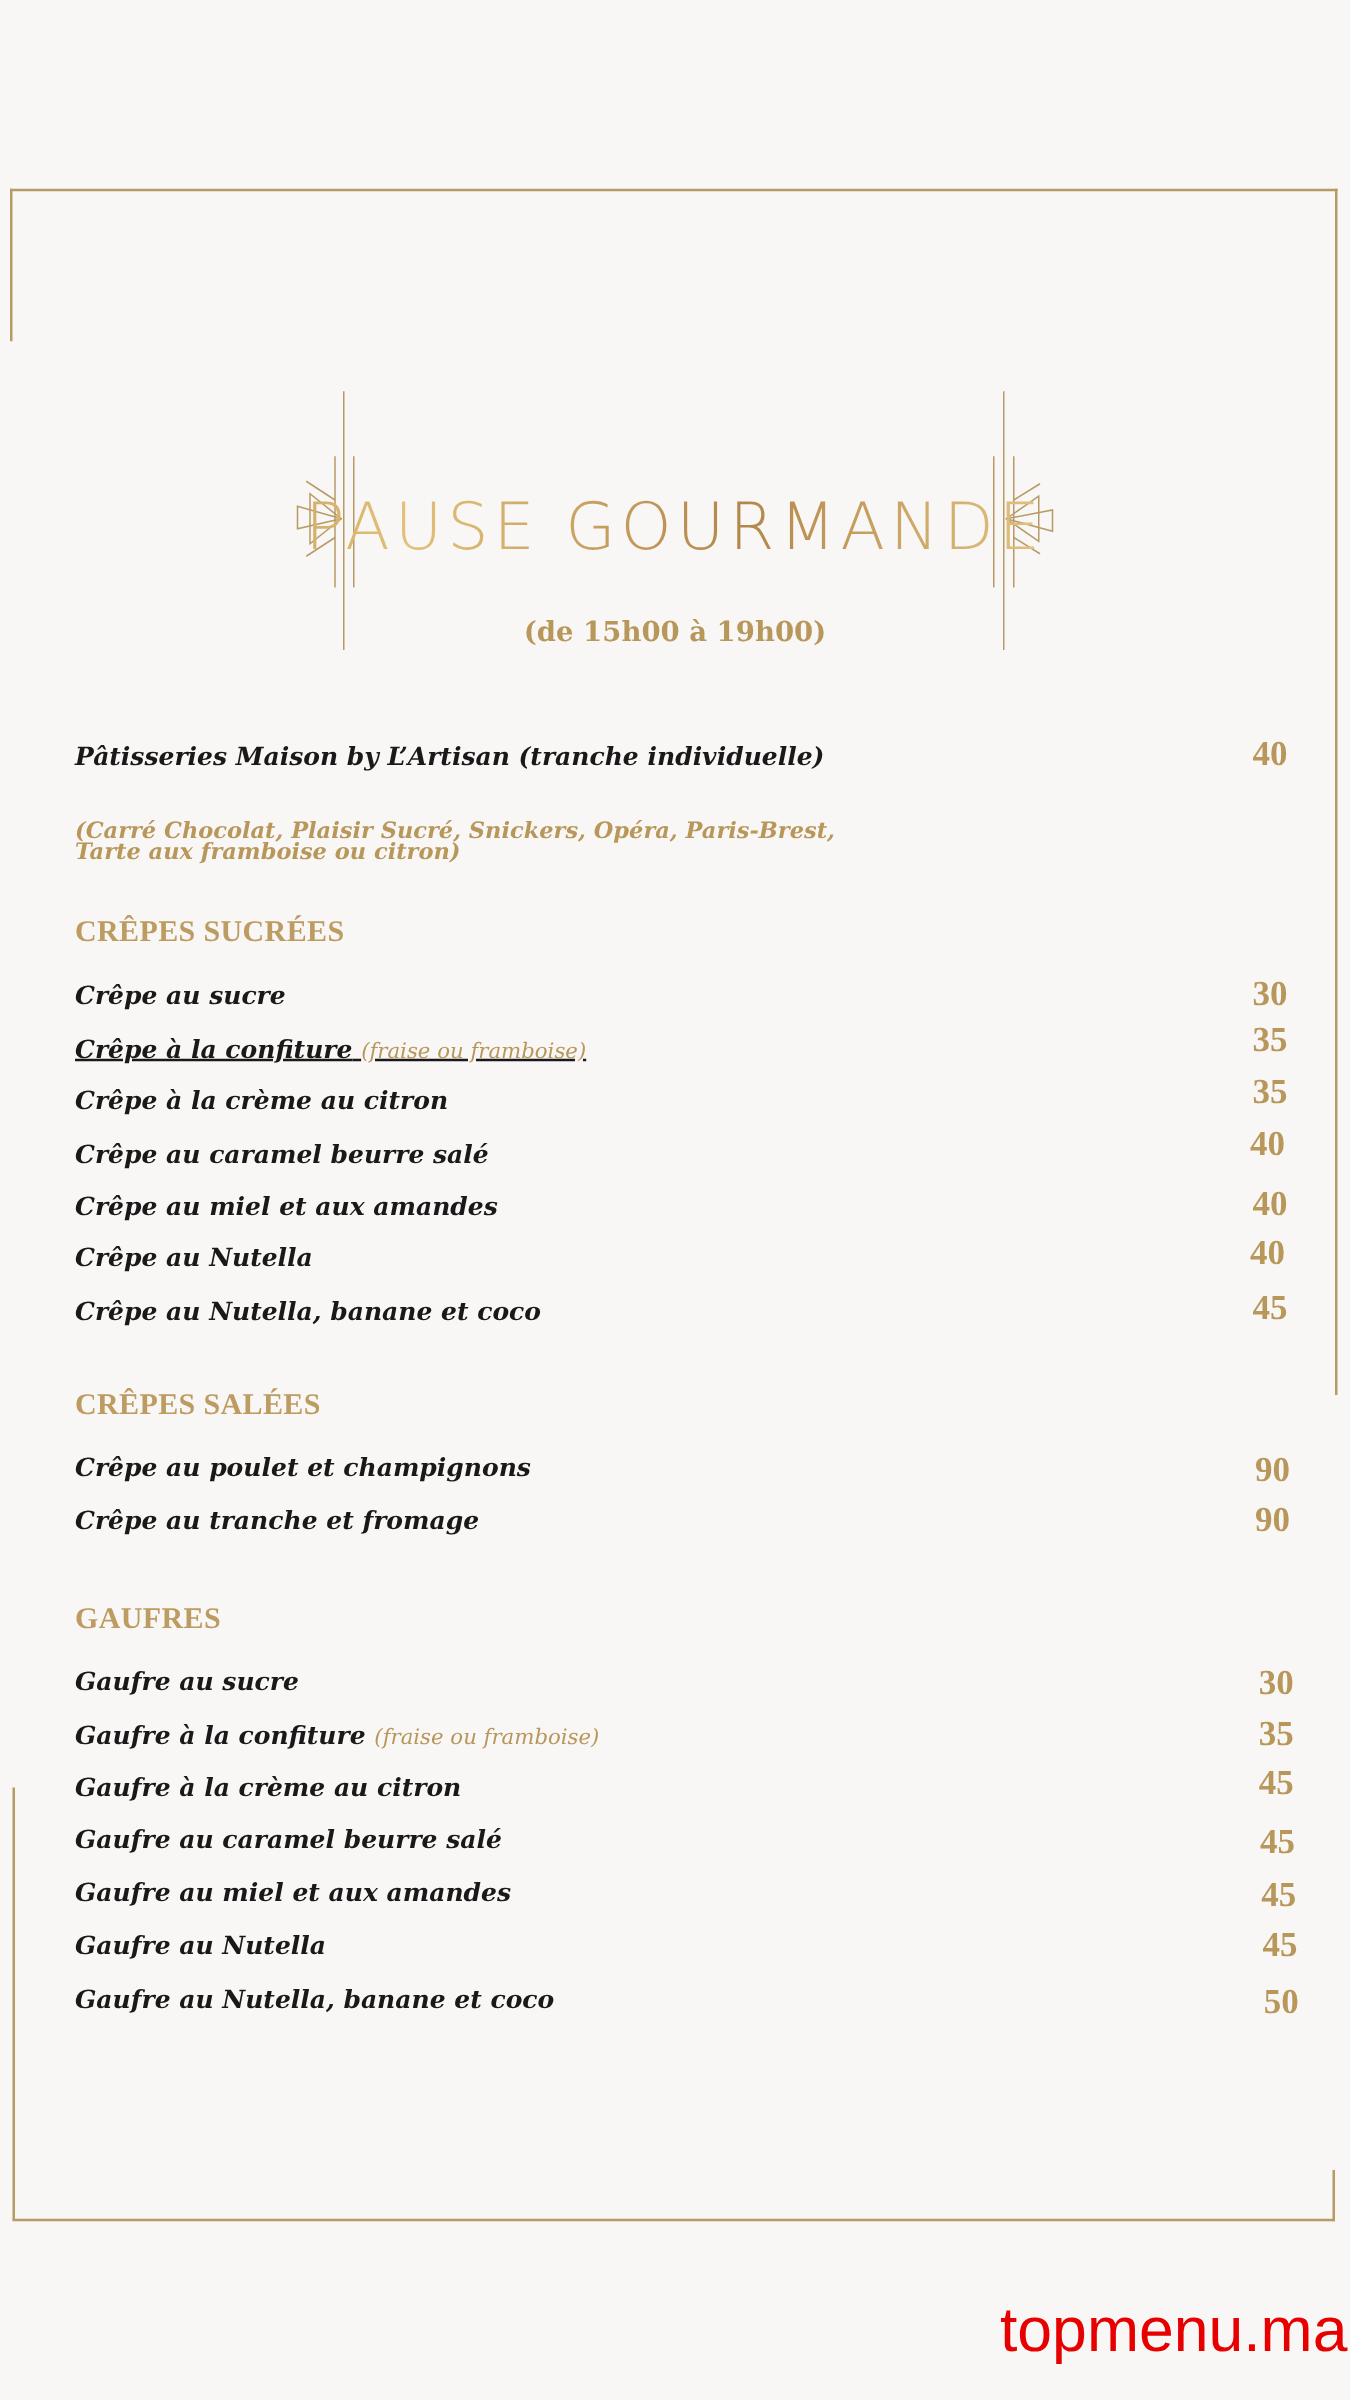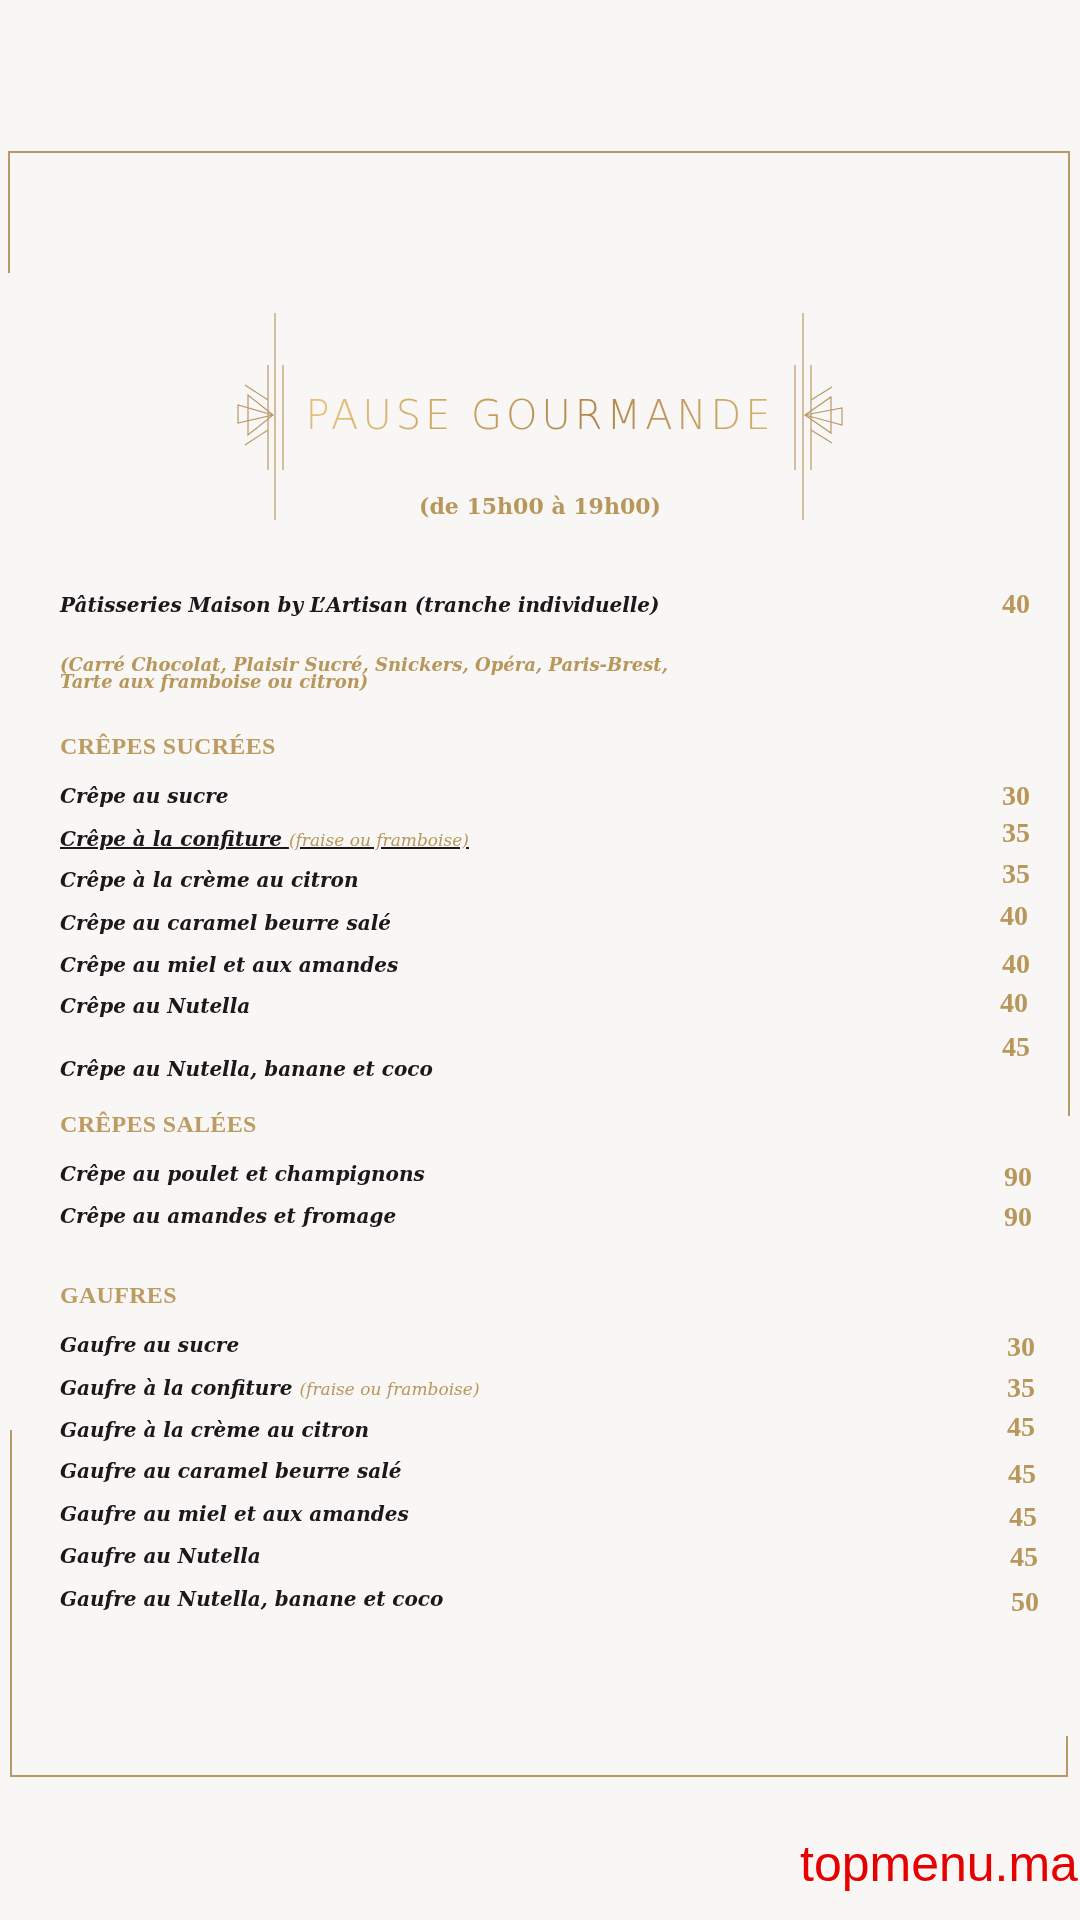--- a/index.html
+++ b/index.html
@@ -4,21 +4,21 @@
 <style>
   html, body { margin:0; padding:0; }
   body {
     width:1080px; height:1920px; position:relative; overflow:hidden;
     background:#f9f6f6;
     font-family:"DejaVu Serif", serif;
   }
   .line { position:absolute; background:#b89a66; }
   .title {
     position:absolute; left:0; width:1080px; top:392px; text-align:center;
-    font-family:"DejaVu Sans", sans-serif; font-size:40px; font-weight:300;
+    font-family:"DejaVu Sans", sans-serif; font-size:52px; font-weight:300;
     letter-spacing:4px; color:#c29a52;
     background:linear-gradient(90deg,#a07634 0%,#e3c17a 30%,#b2874a 55%,#e8c985 80%,#a47a3a 100%);
     -webkit-background-clip:text; background-clip:text; -webkit-text-fill-color:transparent;
   }
   .subtitle {
     position:absolute; left:0; width:1080px; top:493px; text-align:center;
     font-family:"DejaVu Serif", serif; font-weight:bold; font-size:22px; color:#b8975a;
   }
   .item-name {
     position:absolute; left:60px;
@@ -103,29 +103,29 @@
 
 <div class="item-name" style="top:911px;"><span>Crêpe au caramel beurre salé</span></div>
 <div class="price" style="left:968px; top:900px;">40</div>
 
 <div class="item-name" style="top:953px;"><span>Crêpe au miel et aux amandes</span></div>
 <div class="price" style="left:970px; top:948px;">40</div>
 
 <div class="item-name" style="top:994px;"><span>Crêpe au Nutella</span></div>
 <div class="price" style="left:968px; top:987px;">40</div>
 
-<div class="item-name" style="top:1037px;margin-top:20px;"><span>Crêpe au Nutella, banane et coco</span></div>
+<div class="item-name" style="top:1037px;"><span>Crêpe au Nutella, banane et coco</span></div>
 <div class="price" style="left:970px; top:1031px;">45</div>
 
 <div class="section-head" style="top:1111px;">CRÊPES SALÉES</div>
 
 <div class="item-name" style="top:1162px;"><span>Crêpe au poulet et champignons</span></div>
 <div class="price" style="left:972px; top:1161px;">90</div>
 
-<div class="item-name" style="top:1204px;"><span>Crêpe au amandes et fromage</span></div>
+<div class="item-name" style="top:1204px;"><span>Crêpe au tranche et fromage</span></div>
 <div class="price" style="left:972px; top:1201px;">90</div>
 
 <div class="section-head" style="top:1282px;">GAUFRES</div>
 
 <div class="item-name" style="top:1333px;"><span>Gaufre au sucre</span></div>
 <div class="price" style="left:975px; top:1331px;">30</div>
 
 <div class="item-name" style="top:1376px;"><span>Gaufre à la confiture</span> <span class="item-note">(fraise ou framboise)</span></div>
 <div class="price" style="left:975px; top:1372px;">35</div>
 

